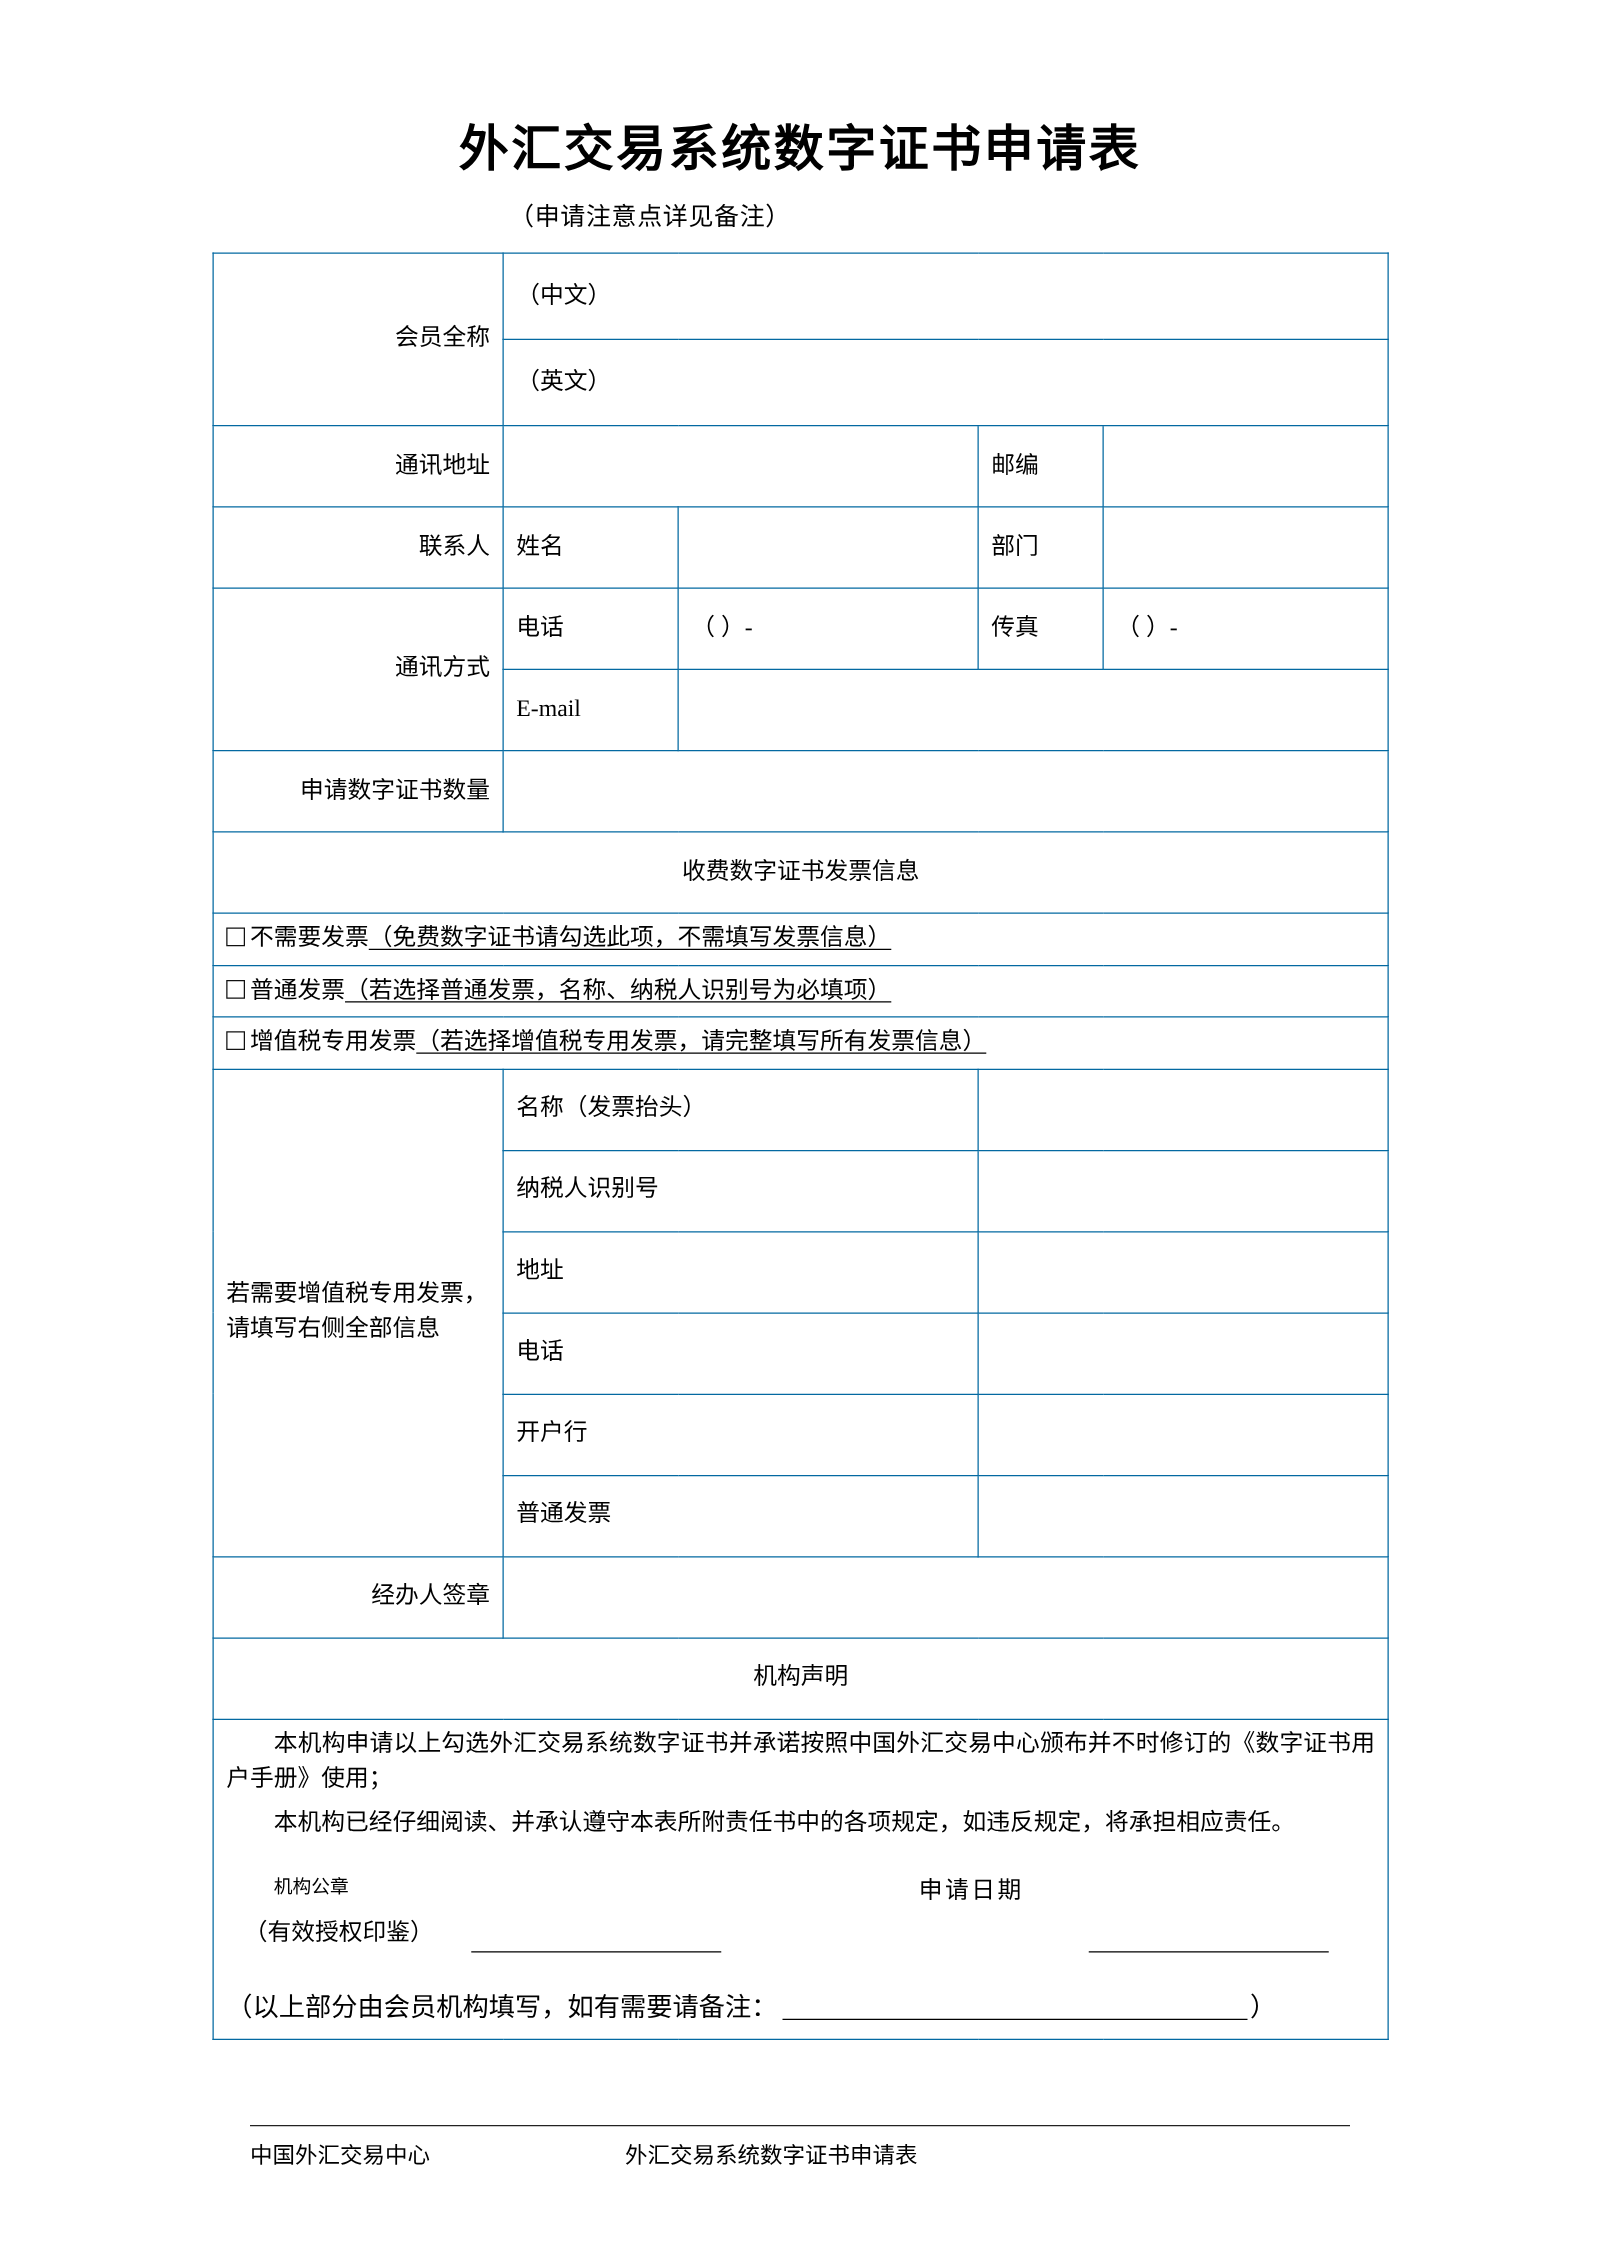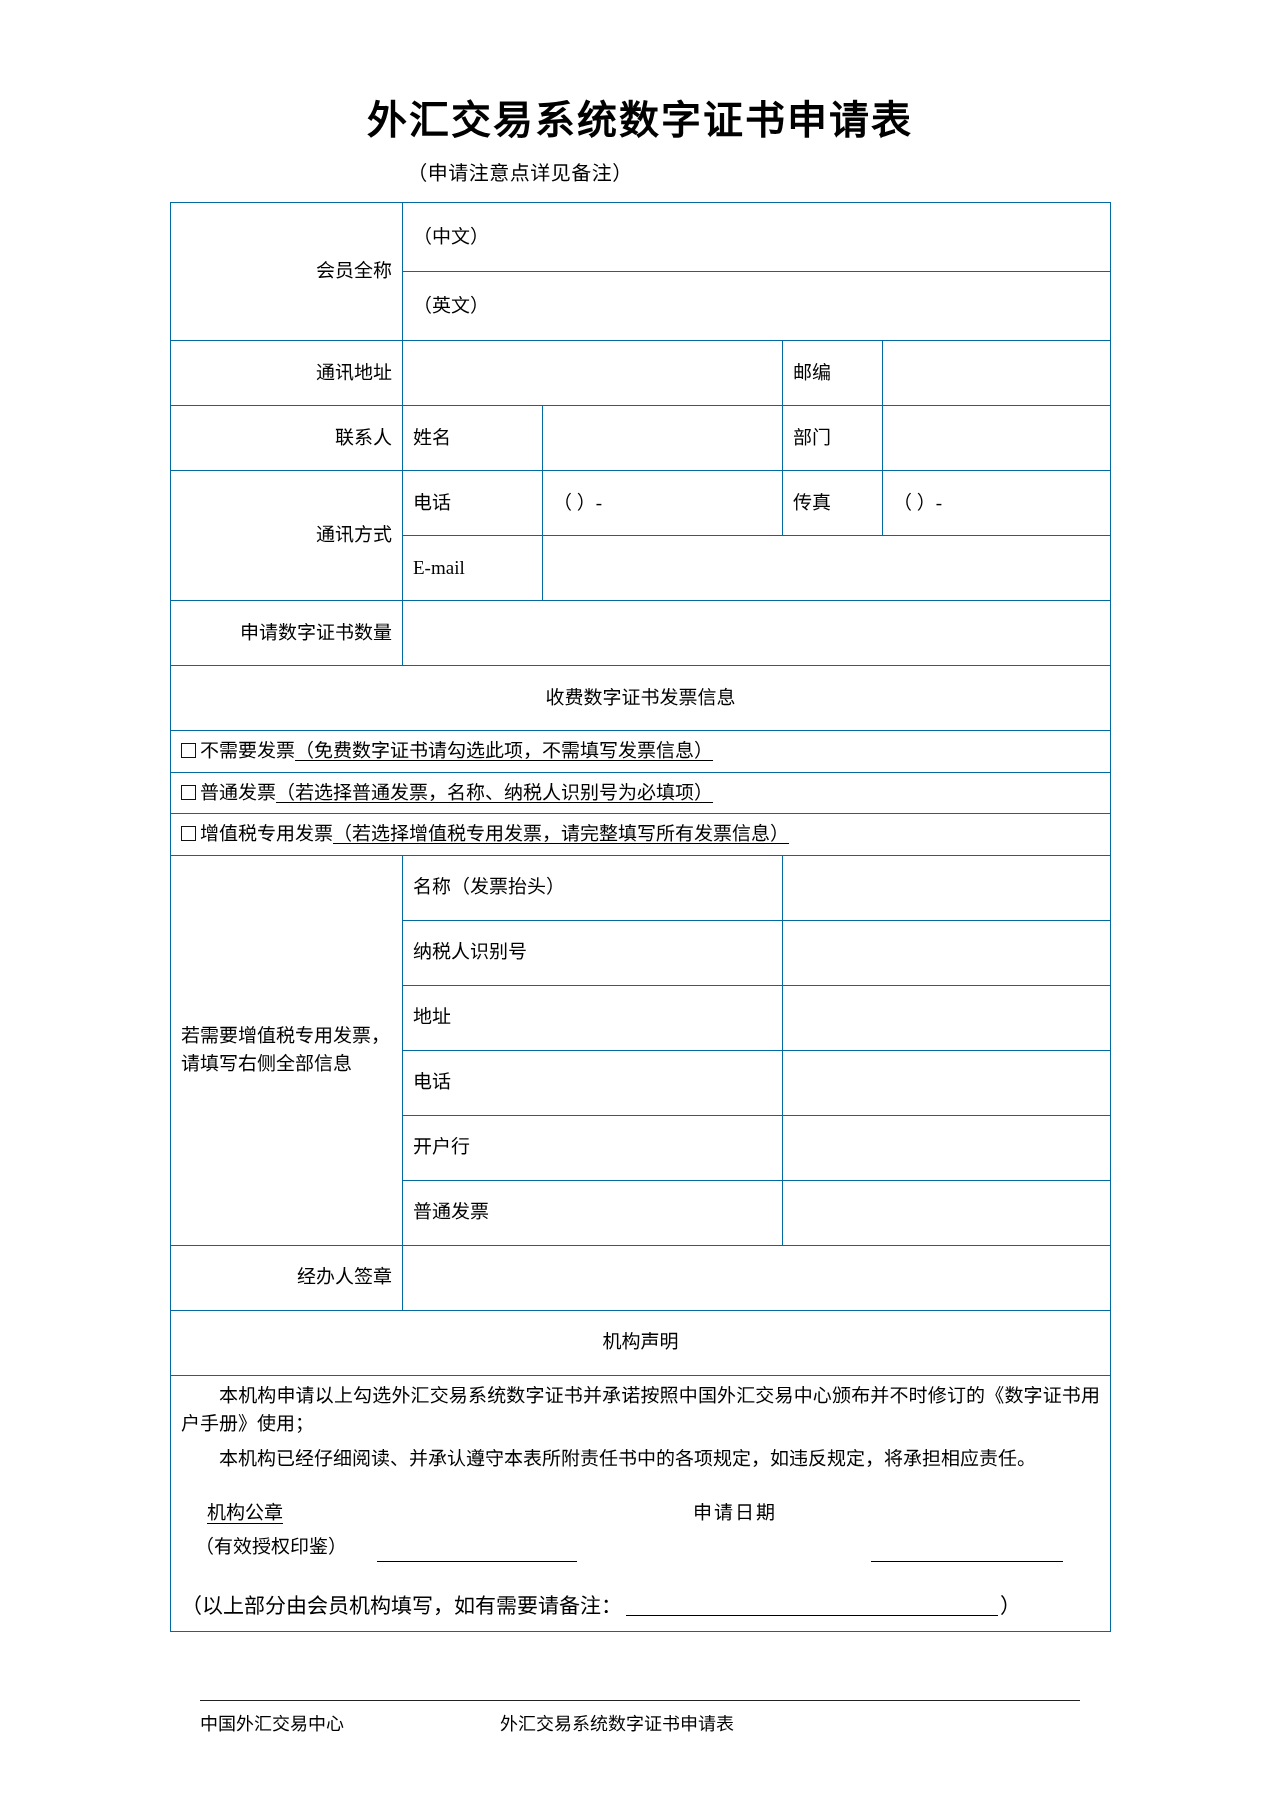--- a/index.html
+++ b/index.html
@@ -114,42 +114,41 @@
     text-indent: 2em;
     text-align: justify;
   }
   .sig-row {
     margin-top: 26px;
     position: relative;
     height: 74px;
   }
   .stamp-label {
     position: absolute;
-    left: 26px;
+    left: 38px;
     top: 0;
-    text-decoration: underline;
     text-underline-offset: 4px;
-    font-size: 19px;
+    font-size: 15px;
   }
   .stamp-sub {
     position: absolute;
     left: 14px;
     top: 34px;
     font-size: 19px;
   }
   .stamp-line {
     position: absolute;
     left: 196px;
     top: 62px;
     width: 200px;
     border-bottom: 1.4px solid #000;
   }
   .date-label {
     position: absolute;
-    left: 512px;
+    left: 554px;
     top: 0;
     font-size: 19px;
     letter-spacing: 2px;
   }
   .date-line {
     position: absolute;
     left: 690px;
     top: 62px;
     width: 192px;
     border-bottom: 1.4px solid #000;

